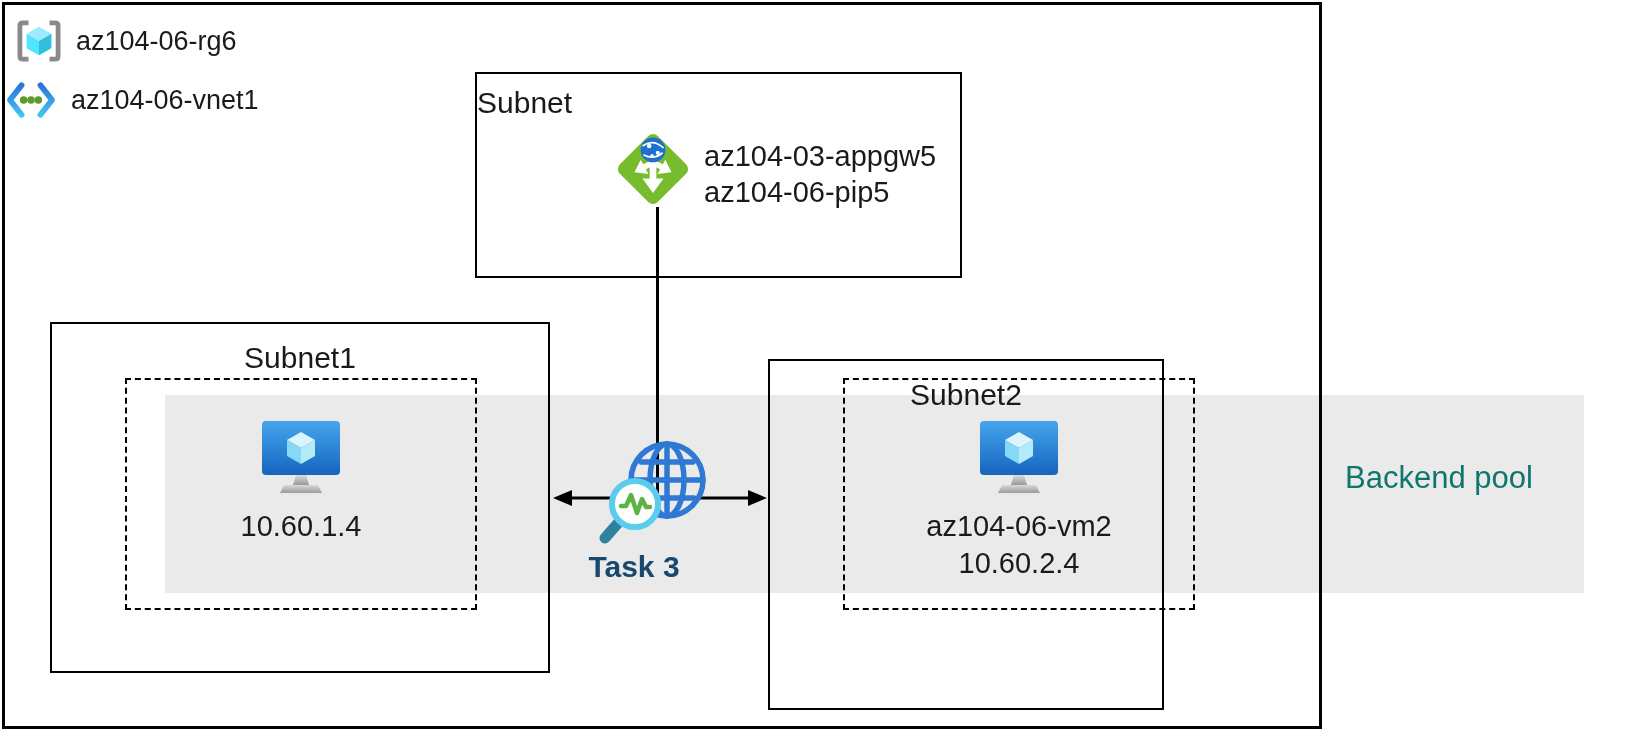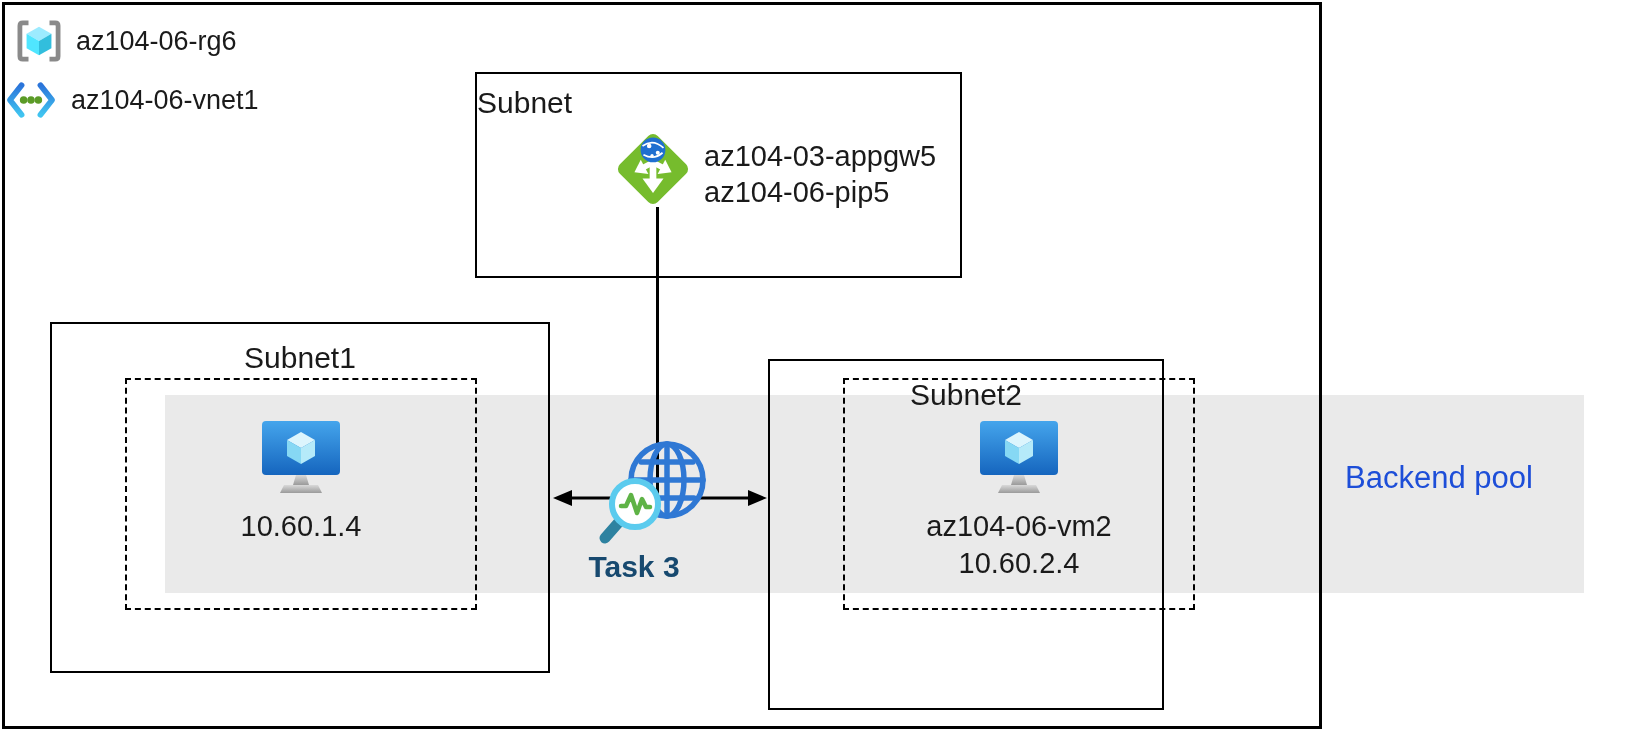--- a/index.html
+++ b/index.html
@@ -20,21 +20,21 @@
   
   .band {
     left: 165px; top: 395px;
     width: 1419px; height: 198px;
     background: #EAEAEA;
     z-index: 0;
   }
   .backend-label {
     left: 1345px; top: 460px;
     font-size: 31px;
-    color: #1d4ed8;
+    color: #0f766e;
     z-index: 3;
     white-space: nowrap;
   }
 
   
   .outer-box {
     left: 2px; top: 2px;
     width: 1320px; height: 727px;
     border: 3px solid #000000;
     z-index: 1;

